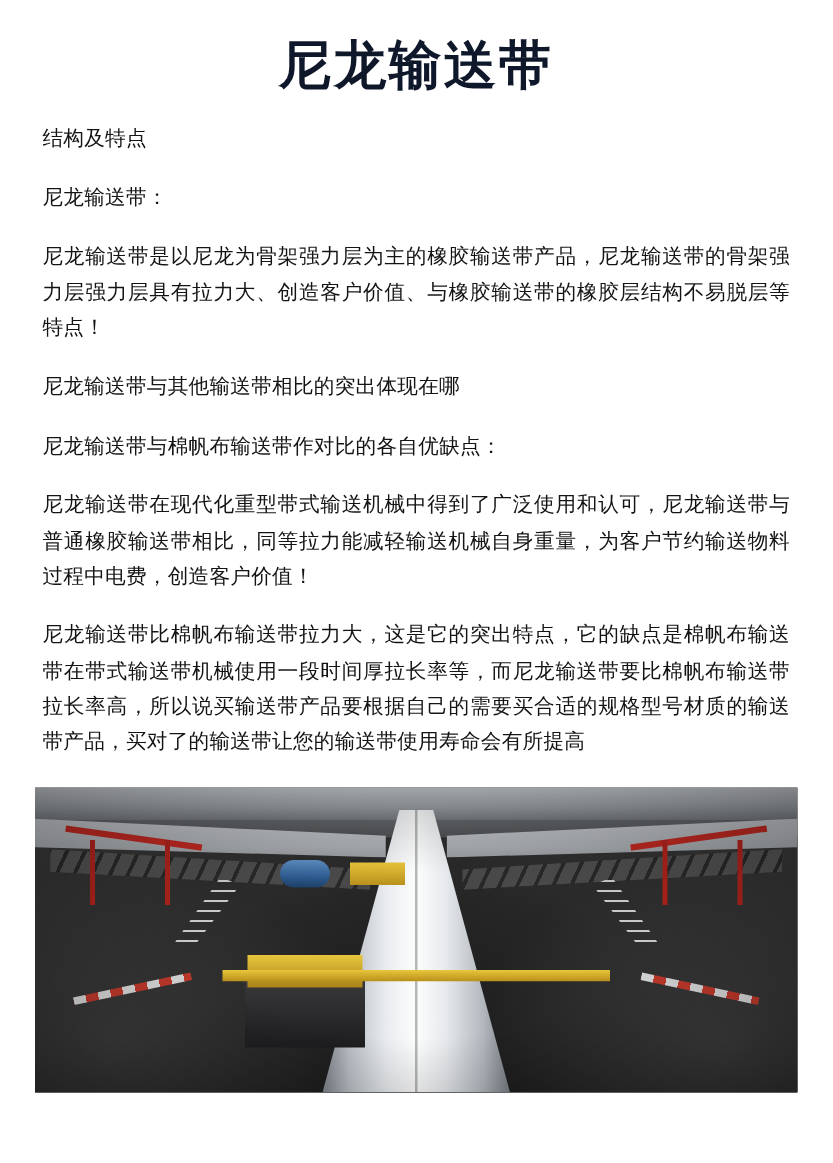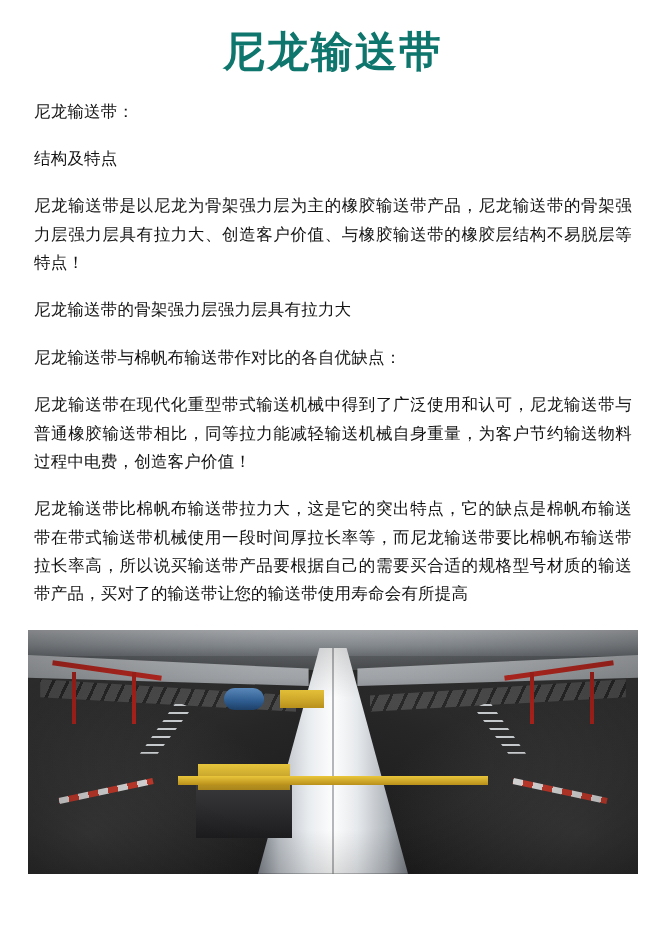--- a/index.html
+++ b/index.html
@@ -21,21 +21,21 @@
     box-sizing: border-box;
   }
   .title {
     text-align: center;
     font-size: 42px;
     font-weight: bold;
     letter-spacing: 2px;
     margin: 26px 0 0 0;
     padding: 0 20px;
     line-height: 1.25;
-    color: #0f766e;
+    color: #0f172a;
   }
   .body-copy {
     padding: 18px 34px 0 34px;
     box-sizing: border-box;
   }
   .para {
     font-size: 16.5px;
     line-height: 1.72;
     margin: 0 0 19px 0;
     color: #141414;
@@ -212,24 +212,24 @@
   }
 </style>
 </head>
 <body>
 
 <div class="page">
 
   <h1 class="title">尼龙输送带</h1>
 
   <div class="body-copy">
+    <p class="para">结构及特点</p>
     <p class="para">尼龙输送带：</p>
-    <p class="para">结构及特点</p>
     <p class="para">尼龙输送带是以尼龙为骨架强力层为主的橡胶输送带产品，尼龙输送带的骨架强力层强力层具有拉力大、创造客户价值、与橡胶输送带的橡胶层结构不易脱层等特点！</p>
-    <p class="para">尼龙输送带的骨架强力层强力层具有拉力大</p>
+    <p class="para">尼龙输送带与其他输送带相比的突出体现在哪</p>
     <p class="para">尼龙输送带与棉帆布输送带作对比的各自优缺点：</p>
     <p class="para">尼龙输送带在现代化重型带式输送机械中得到了广泛使用和认可，尼龙输送带与普通橡胶输送带相比，同等拉力能减轻输送机械自身重量，为客户节约输送物料过程中电费，创造客户价值！</p>
     <p class="para">尼龙输送带比棉帆布输送带拉力大，这是它的突出特点，它的缺点是棉帆布输送带在带式输送带机械使用一段时间厚拉长率等，而尼龙输送带要比棉帆布输送带拉长率高，所以说买输送带产品要根据自己的需要买合适的规格型号材质的输送带产品，买对了的输送带让您的输送带使用寿命会有所提高</p>
   </div>
 
   <div class="photo-wrap">
     <div class="photo">
       <div class="sky-strip"></div>
       <div class="ground-left"></div>
       <div class="ground-right"></div>

